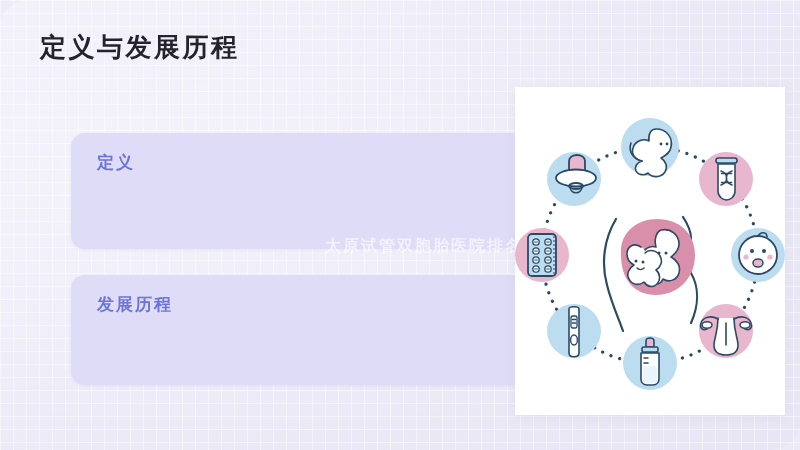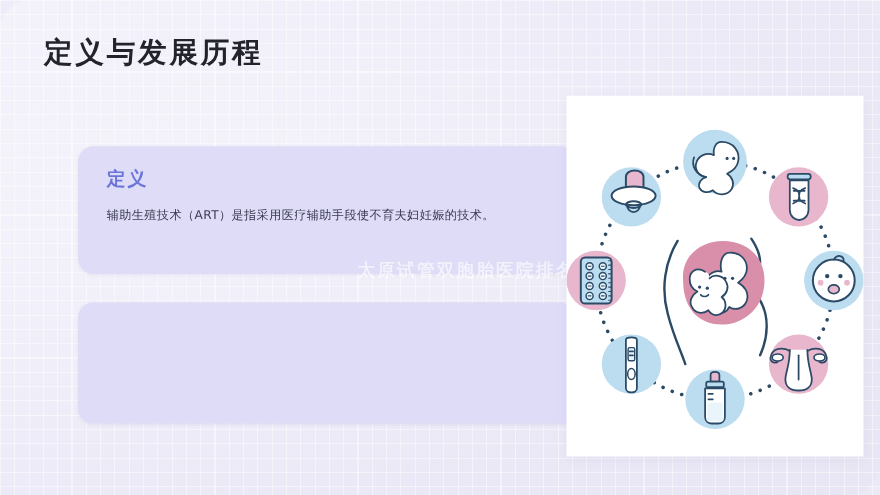--- a/index.html
+++ b/index.html
@@ -77,24 +77,24 @@
 <body>
 
 <div id="slide">
   <div id="grid"></div>
   <div id="vignette"></div>
 
   <div id="page-title">定义与发展历程</div>
 
   <div class="card" id="card-definition">
     <div class="card-heading">定义</div>
-    <div class="card-body">辅助生殖技术（ART）是指采用医疗辅助手段使不育夫妇妊娠的技术。</div>
   </div>
 
   <div class="card" id="card-history">
+    <div class="card-heading">发展历程</div>
   </div>
 
   <div id="watermark">太原试管双胞胎医院排名</div>
 
   <div id="illustration-panel">
     <svg viewBox="0 0 270 328" xmlns="http://www.w3.org/2000/svg">
       <defs>
         <style>
           .ln{fill:none;stroke:#2b4a66;stroke-width:2.2;stroke-linecap:round;stroke-linejoin:round;}
           .ln-thin{fill:none;stroke:#2b4a66;stroke-width:1.6;stroke-linecap:round;stroke-linejoin:round;}

